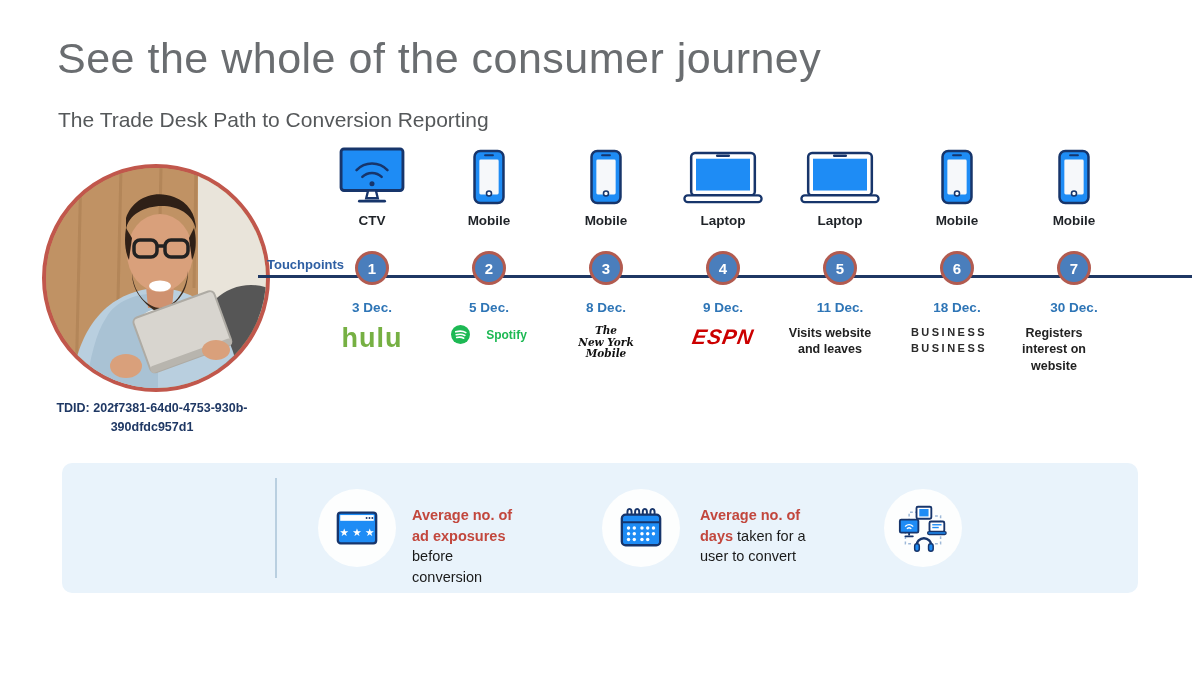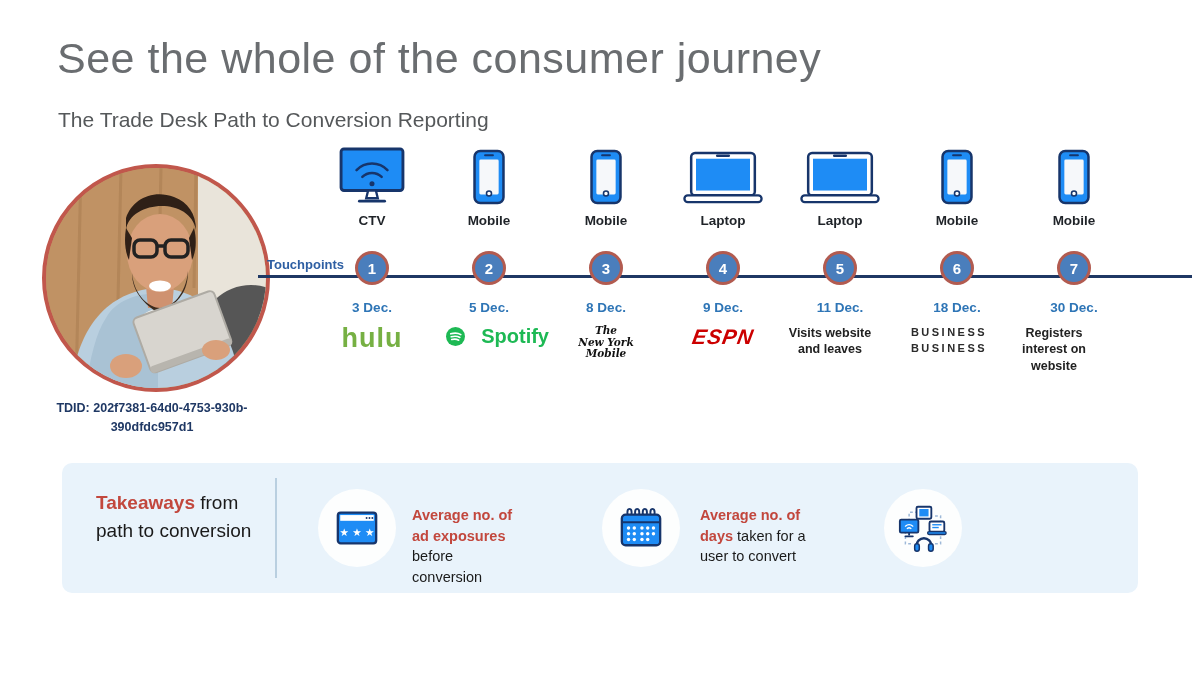--- a/index.html
+++ b/index.html
@@ -32,22 +32,22 @@
   .dev-label{margin-top:8px;text-align:center;font-size:13.5px;font-weight:600;color:#1f2328;}
   .tp-circle{
     position:absolute;top:104px;left:50%;transform:translateX(-50%);
     width:28px;height:28px;border-radius:50%;background:#4a7ebc;border:3px solid #b25b50;
     display:flex;align-items:center;justify-content:center;
     color:#fff;font-size:15px;font-weight:700;
   }
   .tp-date{position:absolute;top:153px;width:100%;text-align:center;font-size:13.5px;font-weight:600;color:#2e75b6;}
   .brand{position:absolute;top:178px;width:100%;text-align:center;}
   .brand-hulu{font-size:27px;font-weight:800;color:#76b043;letter-spacing:1px;line-height:1;}
-  .brand-spotify{display:flex;align-items:center;justify-content:flex-end;gap:16px;
-    font-size:20px;font-weight:700;color:#1db954;}
+  .brand-spotify{display:flex;align-items:center;justify-content:center;gap:16px;
+    font-size:12px;font-weight:700;color:#1db954;}
   .brand-nyt{font-family:"DejaVu Serif",serif;font-size:10.5px;font-weight:700;color:#111;line-height:1.1;font-style:italic;}
   .brand-espn{font-size:21px;font-weight:800;font-style:italic;color:#cc0000;transform:skewX(-10deg);letter-spacing:1px;}
   .brand-text{font-size:12.5px;font-weight:600;color:#222;line-height:1.3;margin:0 auto;}
   .brand-bi{font-size:11px;font-weight:600;color:#2b2b2b;letter-spacing:2.5px;line-height:1.45;width:104px;margin:0 auto;}
   .w100{width:100px;} .w80{width:80px;}
   
   .panel{
     position:absolute;left:62px;top:463px;width:1076px;height:130px;border-radius:10px;
     background:#e9f3fb;
   }
@@ -243,23 +243,20 @@
     </div>
     <div class="dev-label">Mobile</div>
     <div class="tp-circle">
         <span>7</span>
       </div>
     <div class="tp-date">30 Dec.</div>
     <div class="brand brand-text w80">Registers interest on website</div>
   </div>
 
   <div class="panel">
-    <div class="panel-heading">
-      <span class="hl">Takeaways</span><span> from path to conversion</span>
-    </div>
     <div class="panel-divider"></div>
 
     <div class="tk-circle c1">
       <svg width="46" height="46" viewBox="0 0 48 48">
         <rect x="4" y="8" width="40" height="32" rx="3" fill="#1e8cf5" stroke="#17356b" stroke-width="2.4"></rect>
         <rect x="6.5" y="10.5" width="35" height="6" fill="#ffffff"></rect>
         <circle cx="34" cy="13.5" r="1" fill="#17356b"></circle>
           <circle cx="37" cy="13.5" r="1" fill="#17356b"></circle>
           <circle cx="40" cy="13.5" r="1" fill="#17356b"></circle>
         <text x="24" y="32" font-size="11" fill="#ffffff" text-anchor="middle" font-family="DejaVu Sans">★ ★ ★</text>

